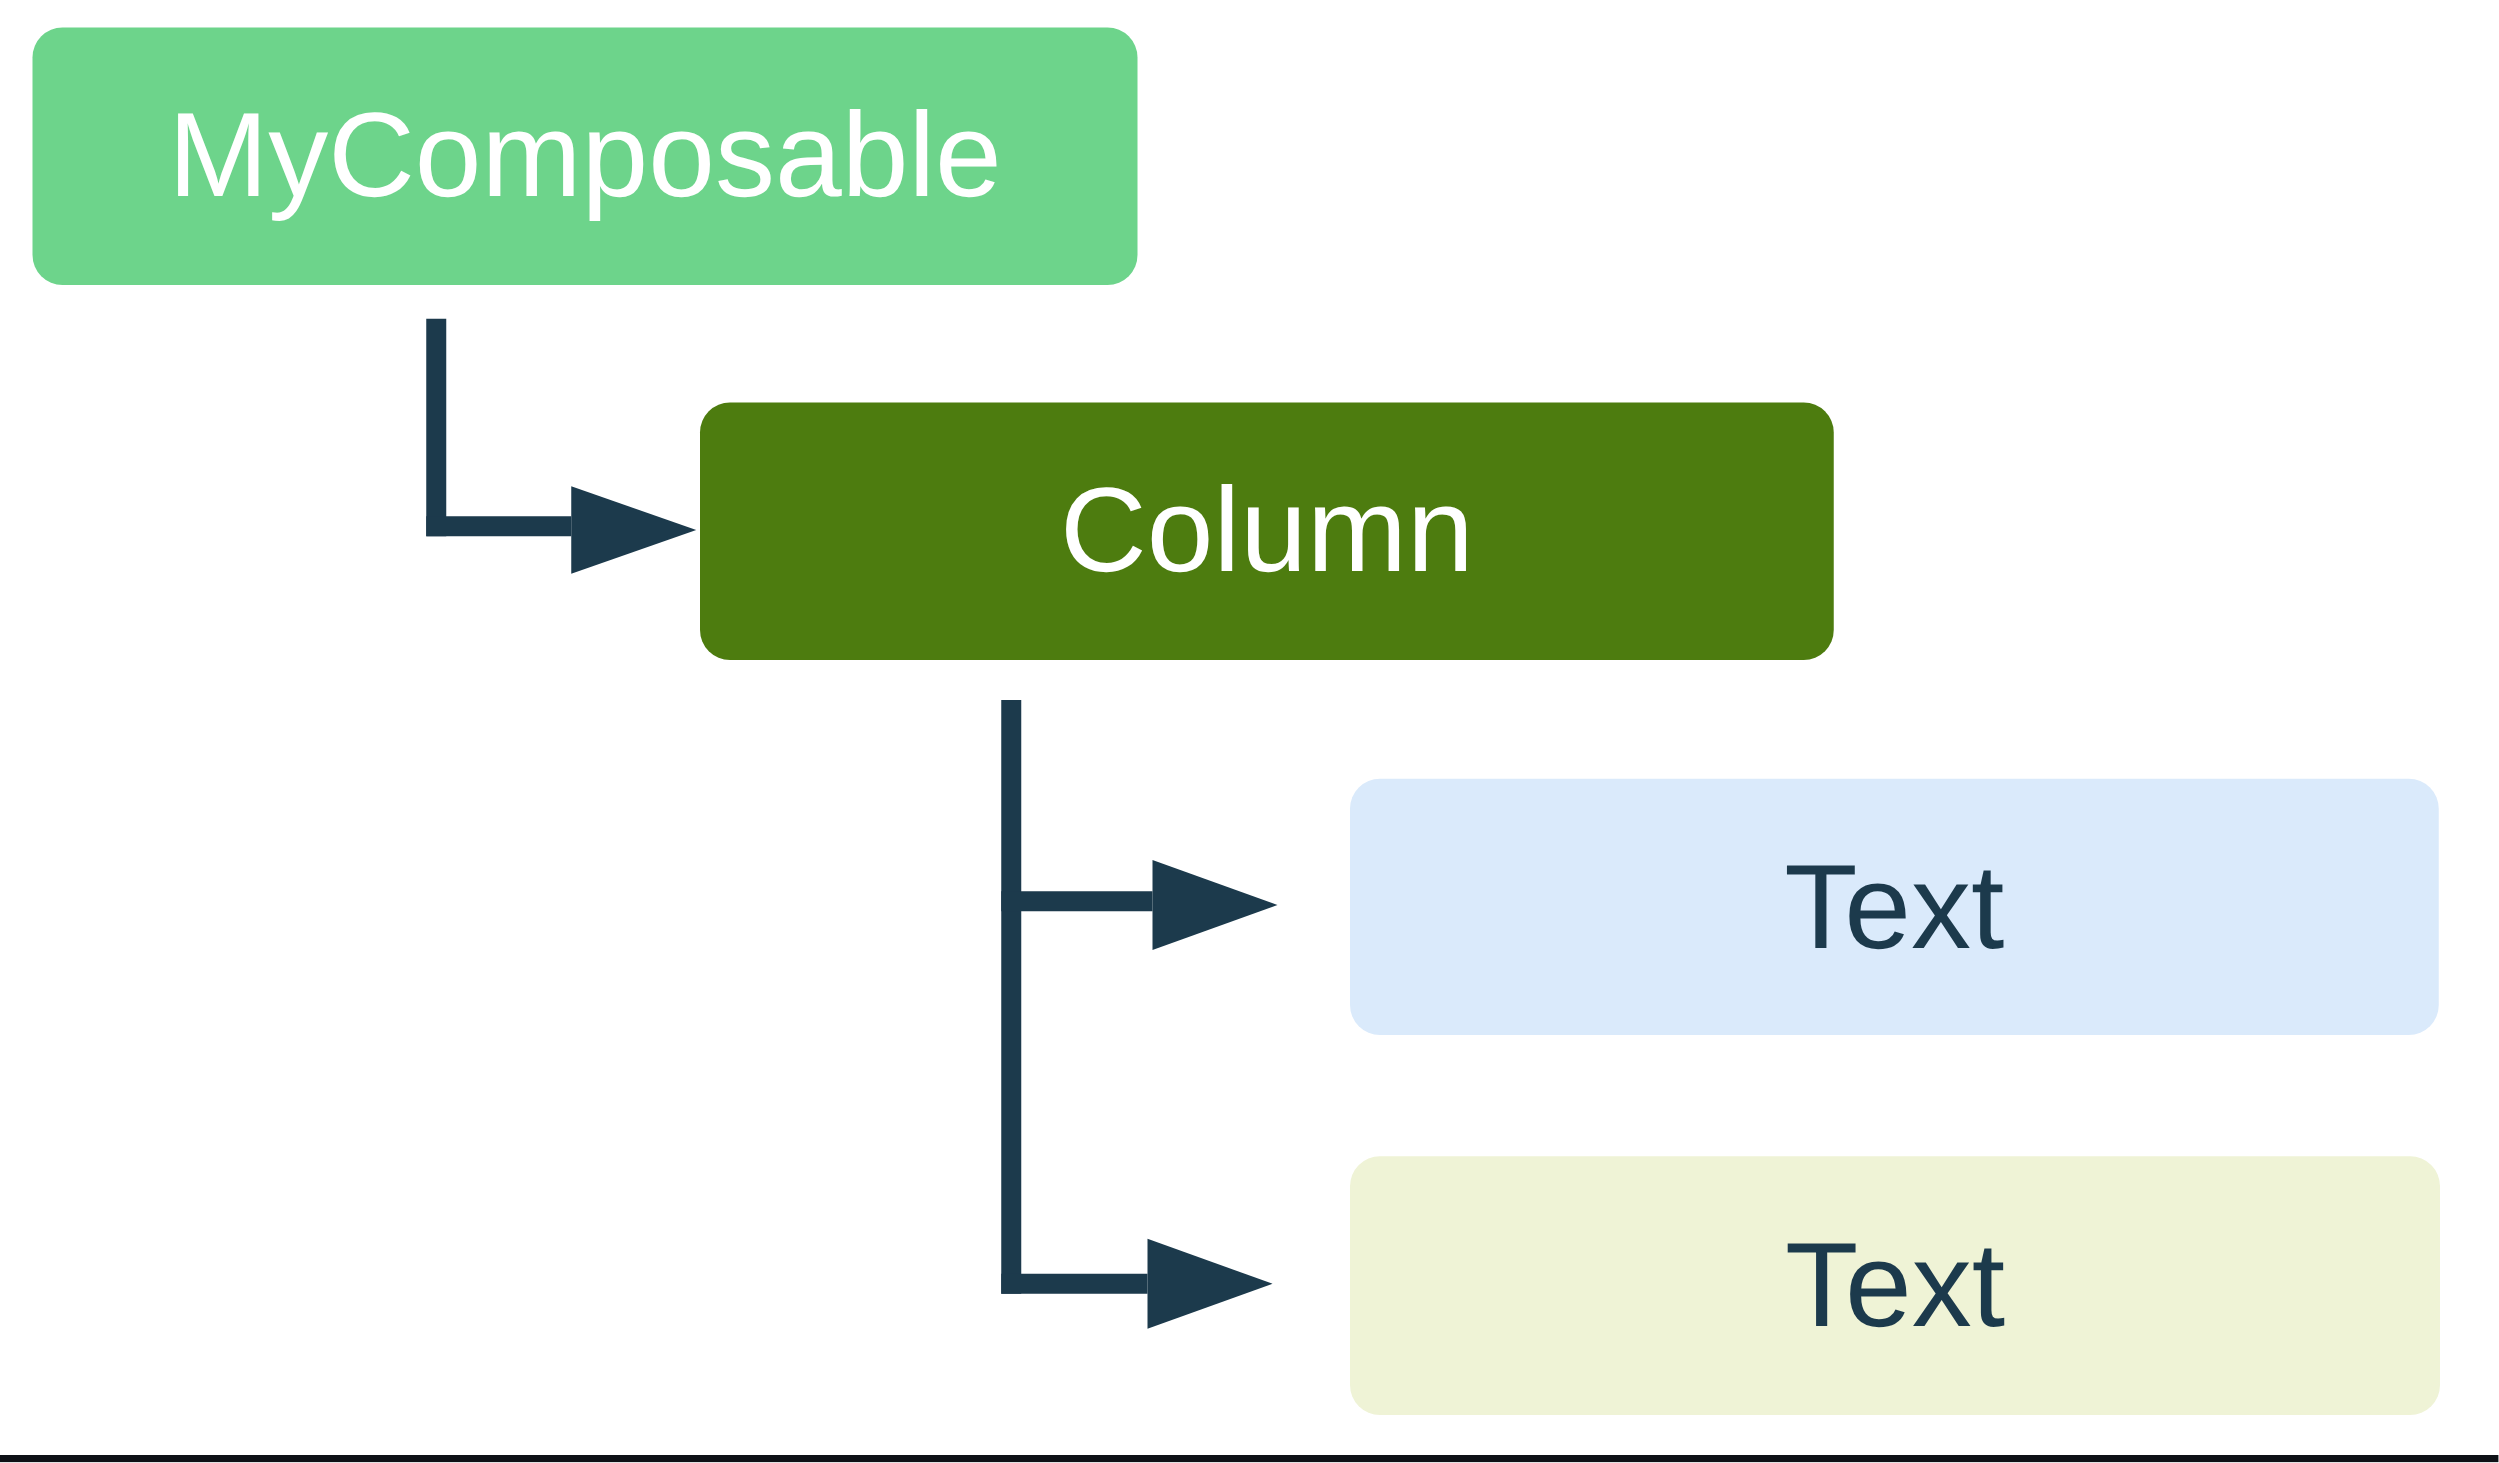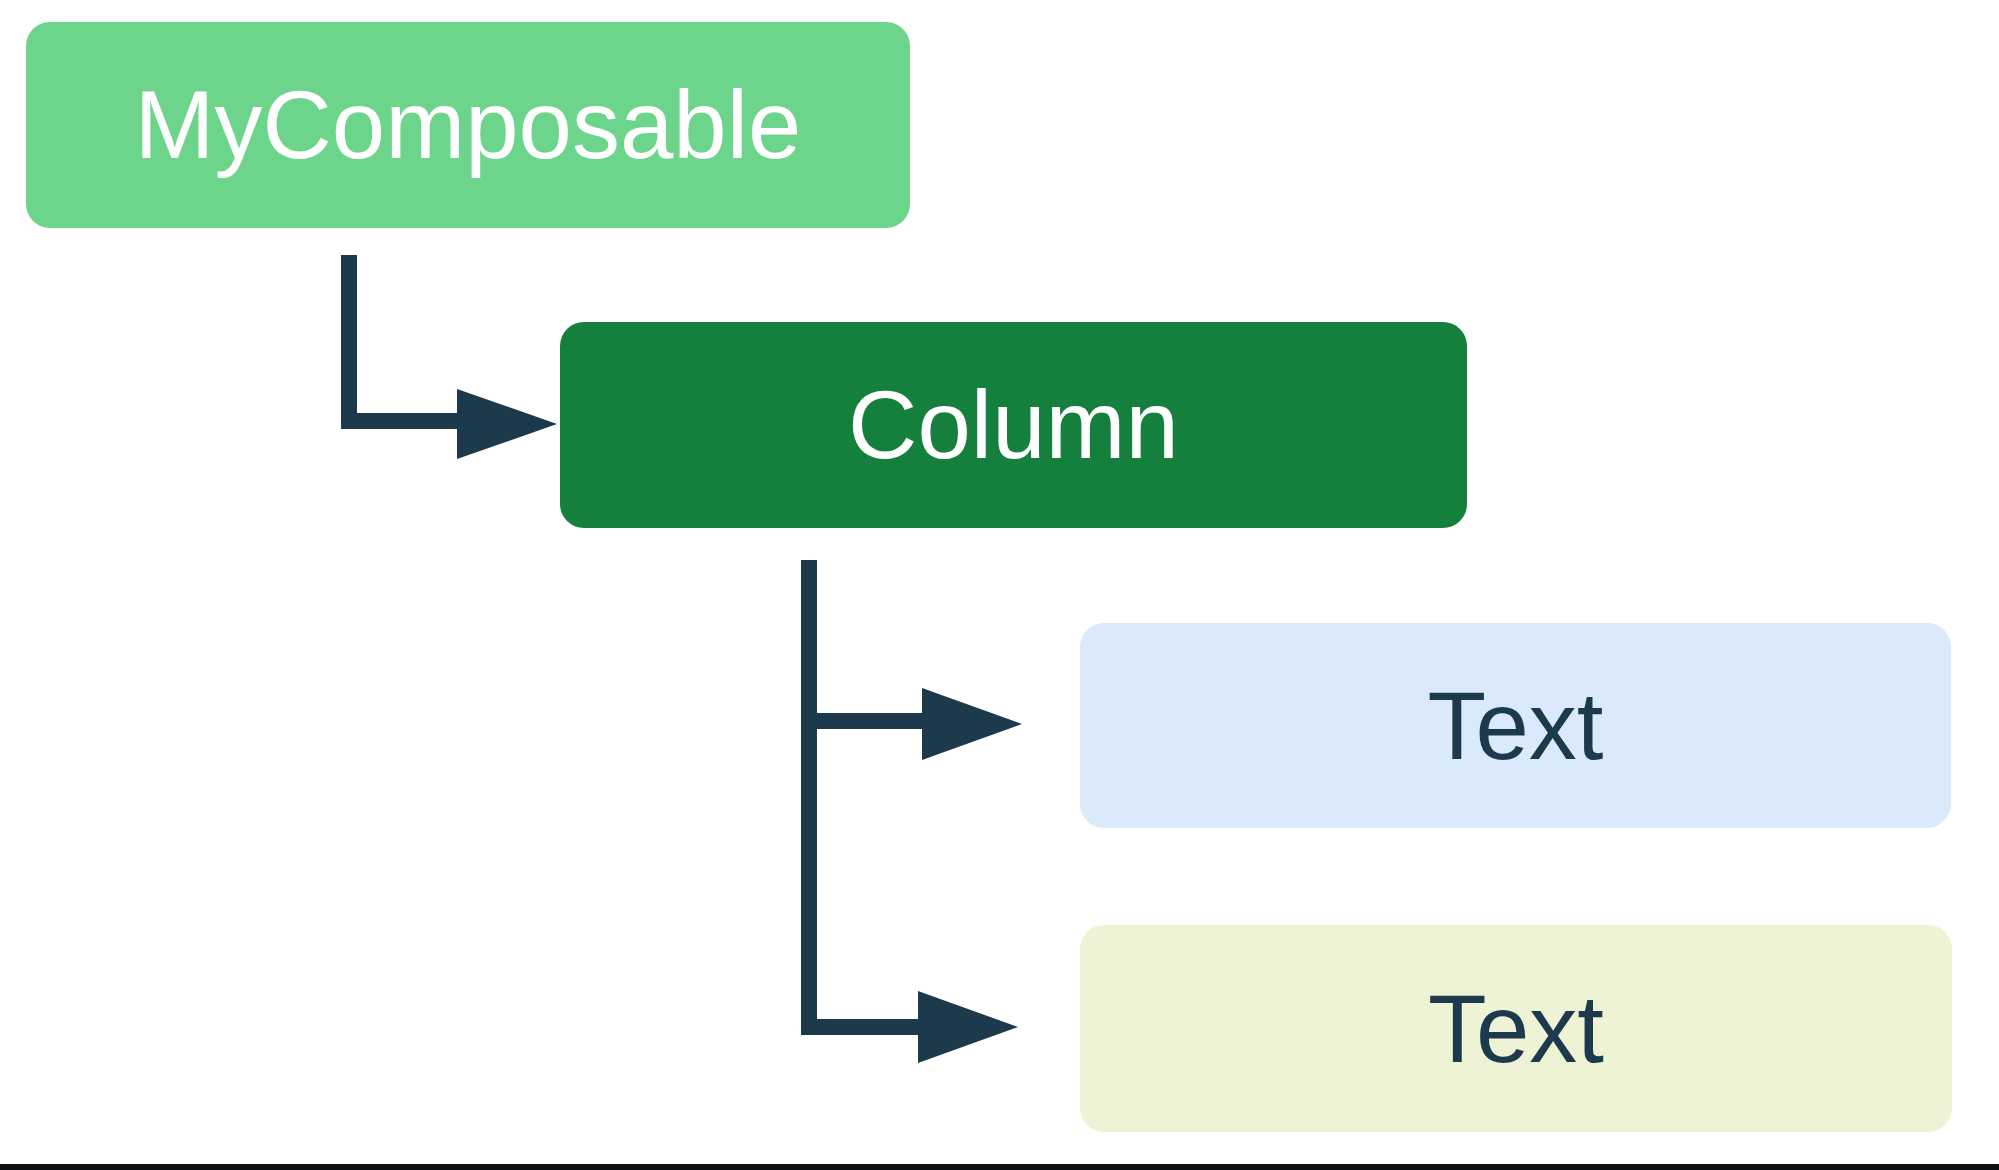--- a/index.html
+++ b/index.html
@@ -73,21 +73,21 @@
 <div class="canvas" style="background-color: rgb(255, 255, 255);">
 
   <div class="node" id="node-mycomposable" style="background-color: rgb(109, 212, 139); color: rgb(255, 255, 255);">
     <span>MyComposable</span>
   </div>
 
   <div class="bar" id="c1-v" style="background-color: rgb(28, 58, 76);"></div>
   <div class="bar" id="c1-h" style="background-color: rgb(28, 58, 76);"></div>
   <div id="c1-tri" style="border-left-color: rgb(28, 58, 76);"></div>
 
-  <div class="node" id="node-column" style="background-color: #15803d; color: rgb(255, 255, 255);">
+  <div class="node" id="node-column" style="background-color: #4d7c0f; color: rgb(255, 255, 255);">
     <span>Column</span>
   </div>
 
   <div class="bar" id="c2-v" style="background-color: rgb(28, 58, 76);"></div>
   <div class="bar" id="c2-hA" style="background-color: rgb(28, 58, 76);"></div>
   <div id="c2-triA" style="border-left-color: rgb(28, 58, 76);"></div>
   <div class="bar" id="c2-hB" style="background-color: rgb(28, 58, 76);"></div>
   <div id="c2-triB" style="border-left-color: rgb(28, 58, 76);"></div>
 
   <div class="node" id="node-text-1" style="background-color: rgb(218, 234, 251); color: rgb(28, 58, 76);">

